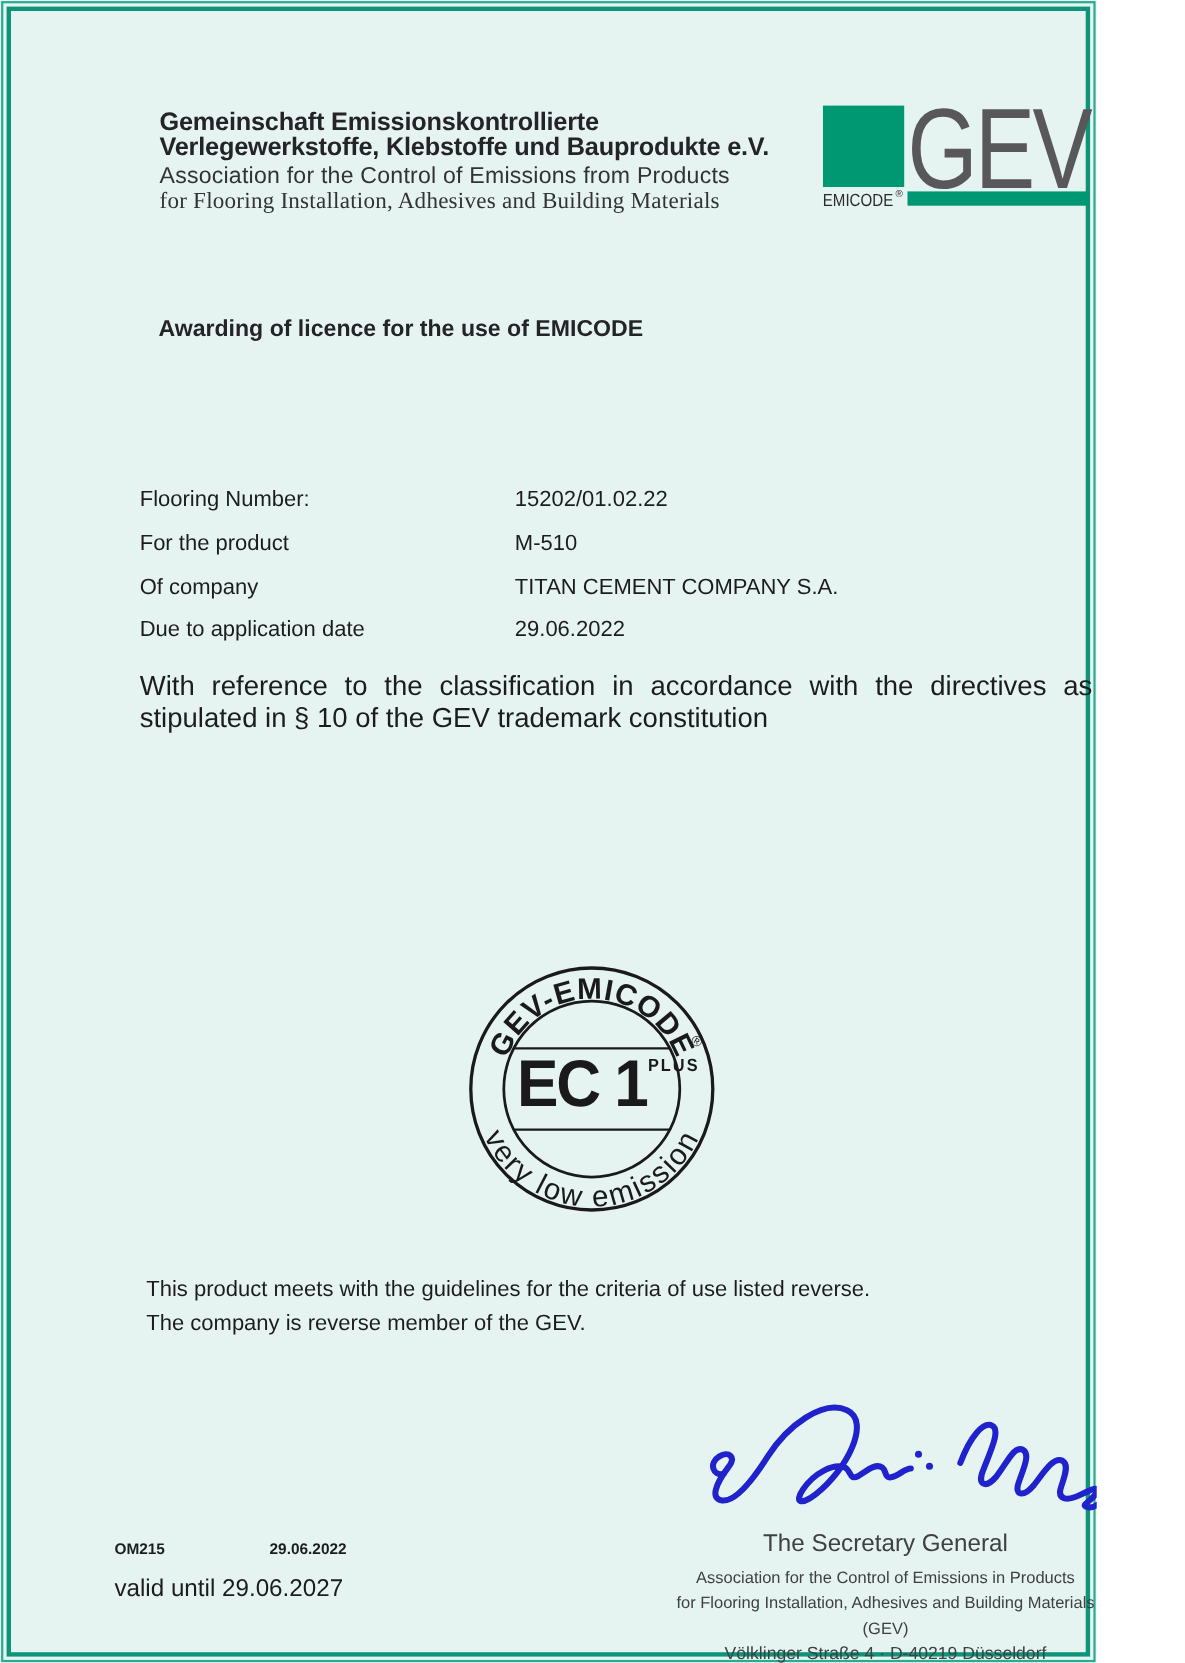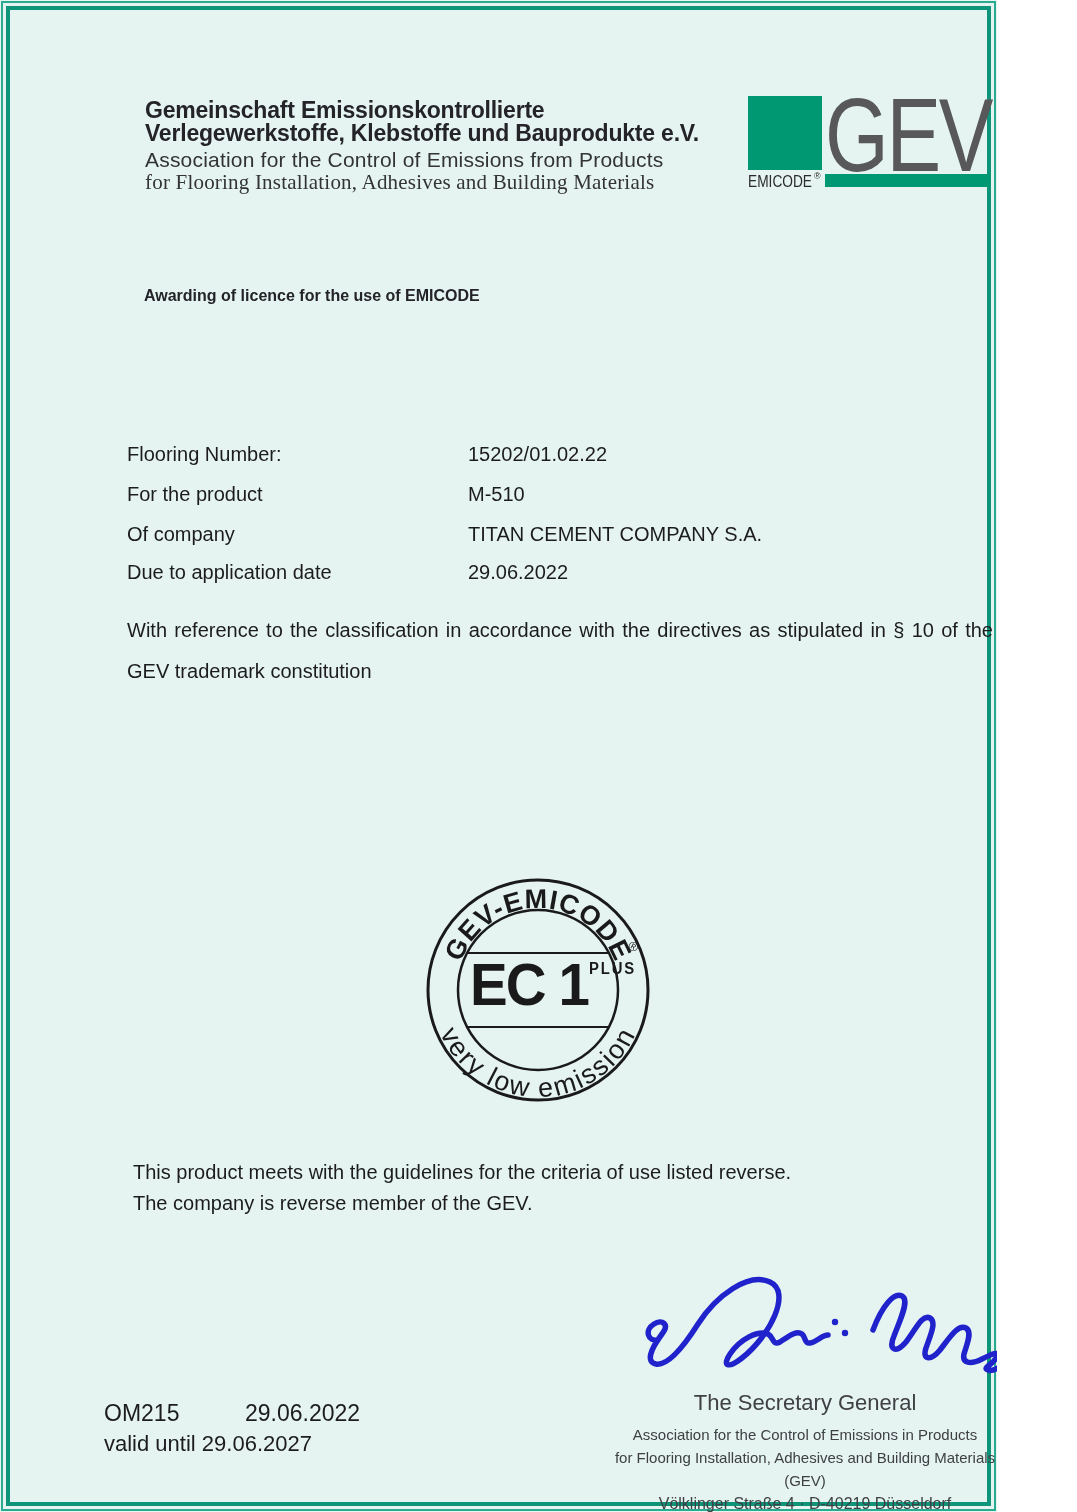--- a/index.html
+++ b/index.html
@@ -7,28 +7,28 @@
     position:relative;width:997px;height:1512px;background:#e5f4f1;
     font-family:"Liberation Sans",sans-serif;color:#1c1c1e;overflow:hidden;
   }
   .frame-outer{position:absolute;inset:1px;border:2px solid #2aab8f;pointer-events:none;}
   .frame-inner{position:absolute;inset:6px;border:4px solid #0e9478;pointer-events:none;}
   .abs{position:absolute;}
   
   .hdr-de{font-size:23px;font-weight:bold;color:#242428;letter-spacing:-0.2px;white-space:nowrap;}
   .hdr-en{font-size:21px;color:#333336;letter-spacing:0.2px;white-space:nowrap;}
   
-  .doc-title{font-size:16px;font-weight:bold;color:#242428;white-space:nowrap;}
+  .doc-title{font-size:21px;font-weight:bold;color:#242428;white-space:nowrap;}
   
   .lbl,.val{font-size:20px;white-space:nowrap;}
   
-  .para{font-size:20px;line-height:41px;text-align:justify;width:866px;}
+  .para{font-size:25px;line-height:29px;text-align:justify;width:866px;}
   .statement-line{font-size:20px;white-space:nowrap;}
   
-  .foot-bold{font-size:23px;font-weight:normal;white-space:nowrap;}
+  .foot-bold{font-size:14px;font-weight:bold;white-space:nowrap;}
   .foot-reg{font-size:22px;white-space:nowrap;}
   
   .sec-block{width:400px;text-align:center;color:#3f4043;}
   .sec-title{font-size:22px;margin-bottom:7px;}
   .sec-small{font-size:15px;line-height:23px;}
   .sec-addr{font-size:16px;line-height:24px;}
   svg text{font-family:"Liberation Sans",sans-serif;}
 </style>
 </head>
 <body>

